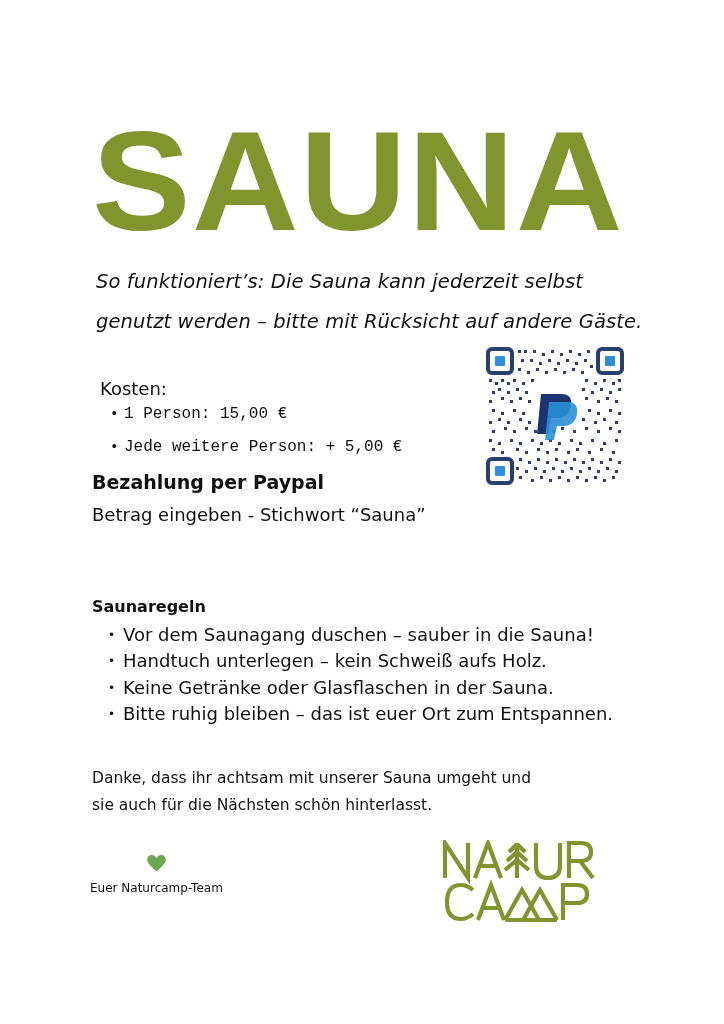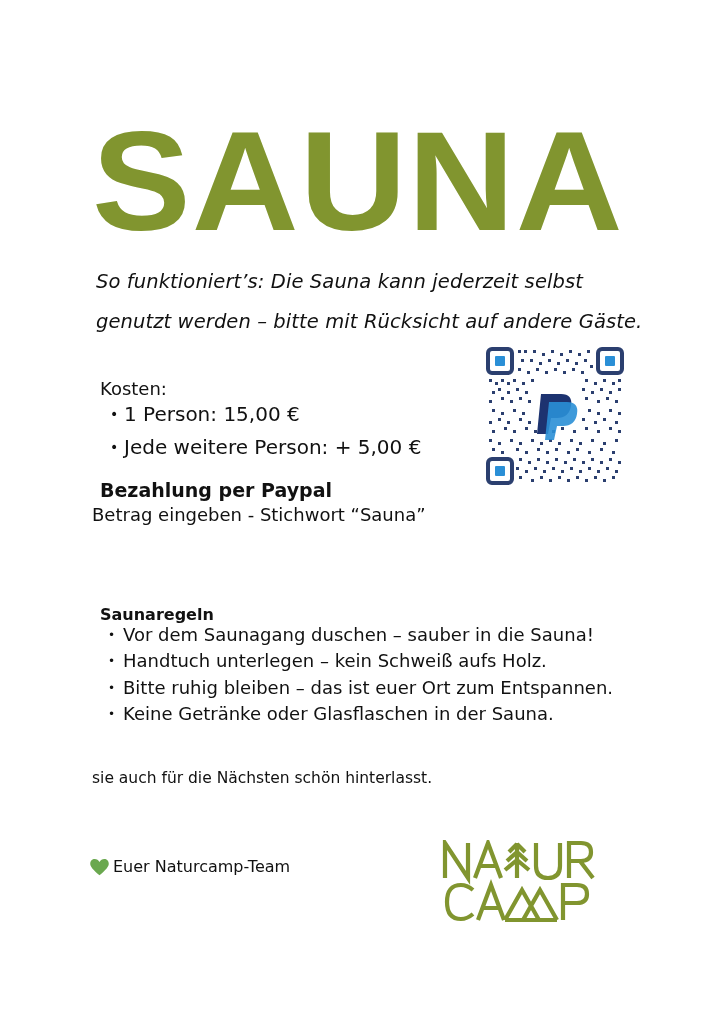--- a/index.html
+++ b/index.html
@@ -20,54 +20,54 @@
       position: absolute; left: 92px; top: 258px; width: 560px;
       font-size: 19.5px; line-height: 40px; margin: 4px; letter-spacing: 0.1px; font-style: italic;
     }
     .kosten-heading {
       position: absolute; left: 92px; top: 368px;
       font-size: 18px; font-weight: 400; margin: 8px; line-height: 26px;
     }
     ul { list-style: none; margin: 0; padding: 0; }
     .cost-list { position: absolute; left: 110px; top: 398px; }
     .cost-list li {
-      font-size: 20px; line-height: 33px; position: relative; padding-left: 14px;
+      font-size: 16px; line-height: 33px; position: relative; padding-left: 14px; font-family: Liberation Mono, monospace;
     }
     .cost-list li::before, .rules-list li::before {
       content: "\2022"; position: absolute; left: 0; top: 0; font-size: 14px;
     }
     .pay-heading {
       position: absolute; left: 92px; top: 467px;
-      font-size: 19px; font-weight: 700; margin: 8px; line-height: 30px;
+      font-size: 19px; font-weight: 700; margin: 0; line-height: 30px;
     }
     .pay-lines {
       position: absolute; left: 92px; top: 500px;
       font-size: 18px; line-height: 30px; margin: 0;
     }
     .pay-lines span { display: block; }
     .qr {
       position: absolute; left: 485px; top: 346px; width: 140px; height: 140px;
     }
     .rules-heading {
       position: absolute; left: 92px; top: 595px;
-      font-size: 16px; font-weight: 700; margin: 8px; line-height: 24px; text-align: right;
+      font-size: 16px; font-weight: 700; margin: 0; line-height: 24px; text-align: right;
     }
     .rules-list { position: absolute; left: 108px; top: 622px; }
     .rules-list li {
       font-size: 18px; line-height: 26.3px; position: relative; padding-left: 15px;
     }
     .rules-list li::before { font-size: 12px; }
     .thanks {
       position: absolute; left: 92px; top: 765px; width: 530px;
       font-size: 15.5px; line-height: 27px; margin: 0;
     }
     .thanks span { display: block; }
     .signoff {
       position: absolute; left: 90px; top: 855px;
-      font-size: 16px; line-height: 24px; display: flex; align-items: center; gap: 4px;
+      font-size: 12px; line-height: 24px; display: flex; align-items: center; gap: 4px; flex-direction: column;
     }
     .heart { width: 19px; height: 17px; display: inline-block; }
     .logo {
       position: absolute; left: 441px; top: 840px; width: 160px; height: 85px;
       color: #81952f;
     }
   </style>
 </head>
 <body>
 
@@ -254,25 +254,26 @@
 
 <h2 class="pay-heading">Bezahlung per Paypal</h2>
 <p class="pay-lines">
   <span>Betrag eingeben - Stichwort “Sauna”</span>
 </p>
 
 <h2 class="rules-heading">Saunaregeln</h2>
 <ul class="rules-list">
   <li><span>Vor dem Saunagang duschen – sauber in die Sauna!</span></li>
   <li><span>Handtuch unterlegen – kein Schweiß aufs Holz.</span></li>
+  <li><span>Keine Getränke oder Glasflaschen in der Sauna.</span></li>
   <li><span>Bitte ruhig bleiben – das ist euer Ort zum Entspannen.</span></li>
-  <li><span>Keine Getränke oder Glasflaschen in der Sauna.</span></li>
 </ul>
 
 <p class="thanks">
+  <span>Danke, dass ihr achtsam mit unserer Sauna umgeht und</span>
   <span>sie auch für die Nächsten schön hinterlasst.</span>
 </p>
 
 <div class="signoff">
   <span class="heart">
     <svg width="19" height="17" viewBox="0 0 24 22">
         <path d="M12 21 C4 14 0 10 0 6 C0 2.7 2.6 0 5.8 0 C8.4 0 10.6 1.6 12 3.8 C13.4 1.6 15.6 0 18.2 0 C21.4 0 24 2.7 24 6 C24 10 20 14 12 21 Z" fill="#6aa84f"></path>
       </svg>
   </span>
   <span>Euer Naturcamp-Team</span>

